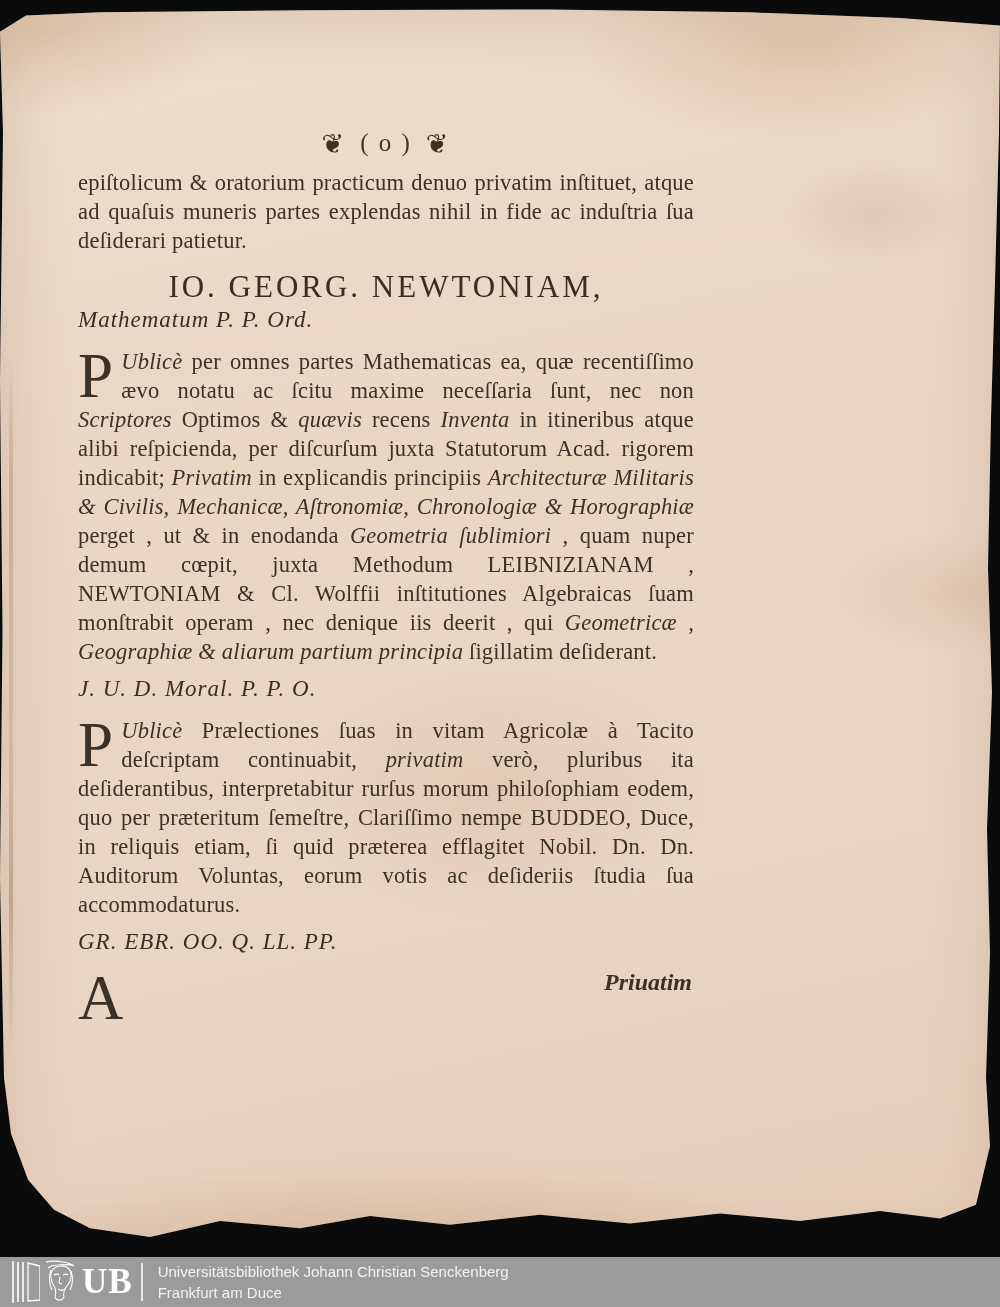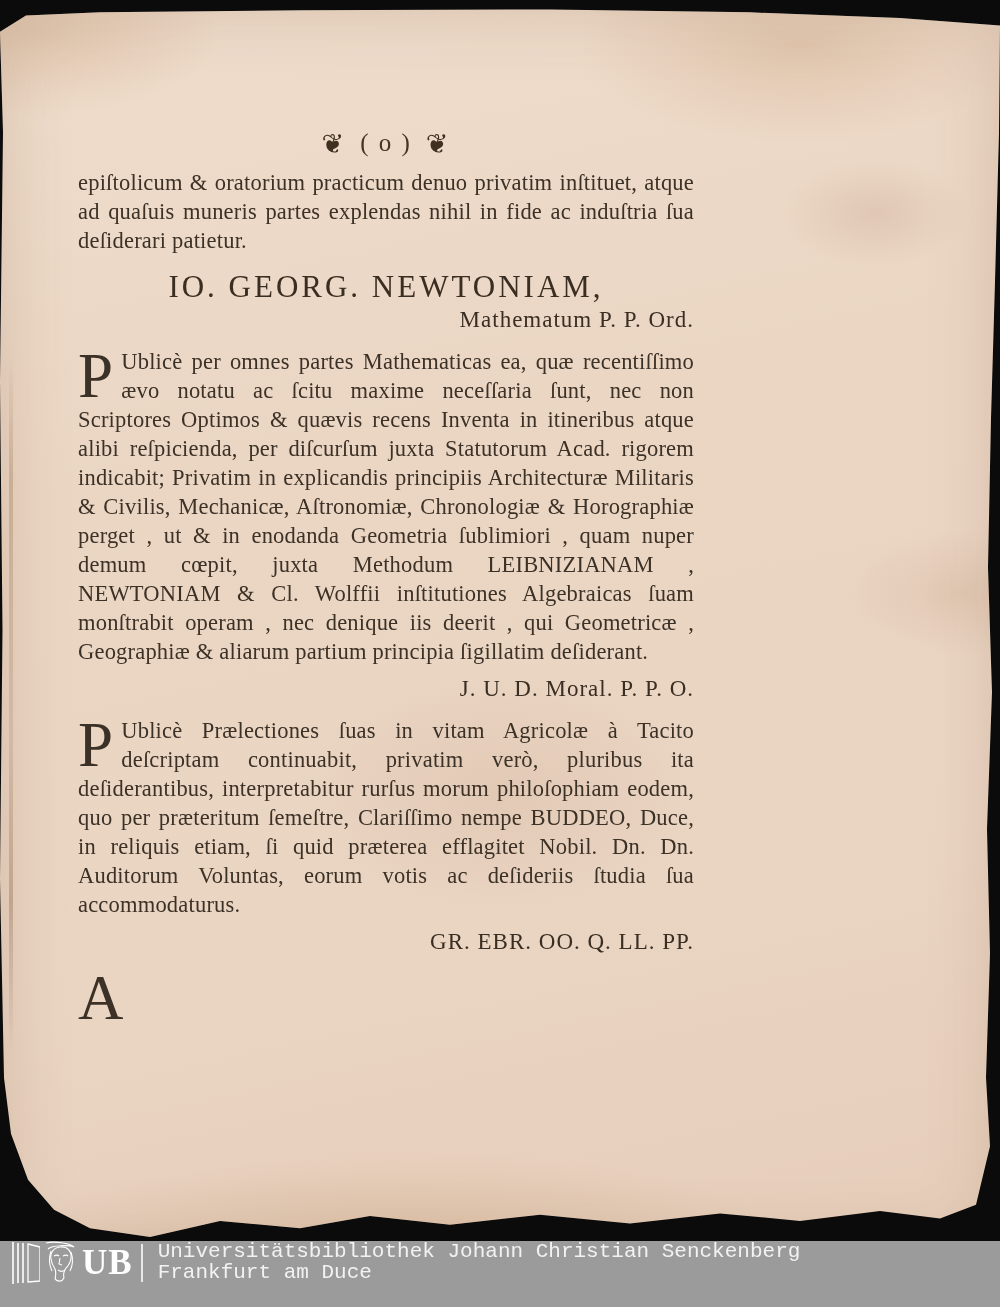--- a/index.html
+++ b/index.html
@@ -42,48 +42,48 @@
     color:var(--ink,#3c3126);
   }
   .ornament{
     text-align:center;font-size:25px;letter-spacing:2px;margin-bottom:10px;color:#453527;
   }
   .ornament .fleuron{font-size:27px;position:relative;top:2px;padding:0 14px;color:#40301f;}
   .para{
     font-size:22.5px;line-height:29px;text-align:justify;margin:0 0 10px 0;
     letter-spacing:.2px;
   }
-  .seg-italic{}
+  .seg-italic{font-style:italic;}
   .drop-cap{
     float:left;font-size:63px;line-height:50px;padding:4px 8px 0 0;font-weight:400;
   }
   .sec-heading{
     text-align:center;font-size:31px;letter-spacing:3px;font-weight:400;margin:14px 0 2px 0;color:#3a2e22;
   }
   .sec-subheading{
-    text-align:right;font-size:23px;letter-spacing:1px;margin:0 0 14px 0;color:#3a2e22;
+    text-align:left;font-size:23px;letter-spacing:1px;margin:0 0 14px 0;color:#3a2e22;font-style:italic;
   }
   .catchword{
     text-align:right;font-size:24px;font-weight:bold;font-style:italic;margin-top:2px;padding-right:2px;
   }
   
   .footer{
-    position:absolute;left:0;bottom:0;width:1000px;height:66px;
+    position:absolute;left:0;bottom:0;width:1000px;height:50px;
     background:var(--footer_bar,#9b9b9b);
-    display:flex;
+    display:flex;align-items:center;
     font-family:"Liberation Sans", sans-serif;color:var(--footer_text,#f2f2f2);
   }
   .logo{display:flex;align-items:center;margin-left:10px;height:44px;}
   .logo svg{display:block;}
   .ub-abbr{
     font-family:"Liberation Serif", serif;font-weight:bold;font-size:35px;color:#fff;
     margin:0 2px 0 2px;letter-spacing:1px;line-height:44px;
   }
   .logo-sep{width:2px;height:38px;background:#e9e9e9;margin:0 0 0 6px;}
-  .footer-text{margin-left:15px;font-size:21px;line-height:21px;font-family:Liberation Mono, monospace;}
+  .footer-text{margin-left:15px;font-size:15px;line-height:21px;}
 </style>
 </head>
 <body>
 
 <div class="paper">
   <div class="content">
 
     <div class="ornament">
       <span class="fleuron">❦</span><span>( o )</span><span class="fleuron">❦</span>
     </div>
@@ -98,20 +98,21 @@
 
     <div class="sec-subheading">J. U. D. Moral. P. P. O.</div>
     <p class="para">
       <span class="drop-cap">P</span><span><span class="seg-italic">Ublicè</span><span> Prælectiones ſuas in vitam Agricolæ à Tacito deſcriptam continuabit, </span><span class="seg-italic">privatim</span><span> verò, pluribus ita deſiderantibus, interpretabitur rurſus morum philoſophiam eodem, quo per præteritum ſemeſtre, Clariſſimo nempe BUDDEO, Duce, in reliquis etiam, ſi quid præterea efflagitet Nobil. Dn. Dn. Auditorum Voluntas, eorum votis ac deſideriis ſtudia ſua accommodaturus.</span></span>
     </p>
 
     <div class="sec-subheading" style="">GR. EBR. OO. Q. LL. PP.</div>
     <p class="para" style="margin-bottom:0;">
       <span class="drop-cap">A</span>
     </p>
+    <div class="catchword">Priuatim</div>
 
   </div>
 </div>
 
 <div class="footer">
   <div class="logo">
     <span>
       <svg width="30" height="44" viewBox="0 0 30 44" fill="none" stroke="#ffffff" stroke-width="1.6">
         <line x1="3" y1="1" x2="3" y2="43"></line>
         <line x1="8" y1="2" x2="8" y2="42"></line>

